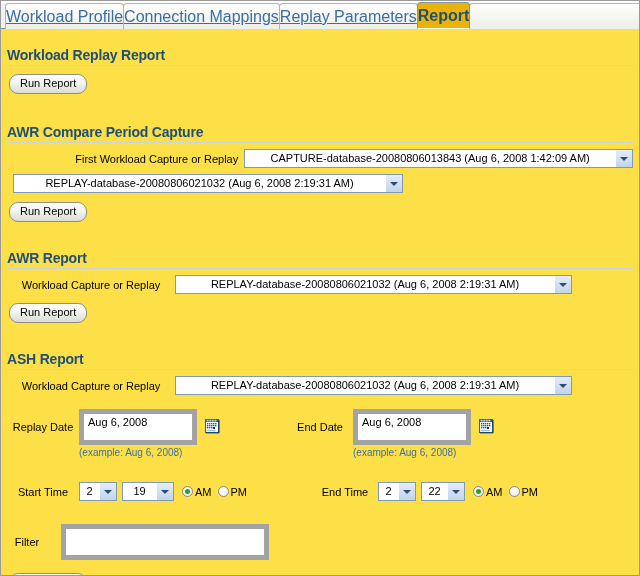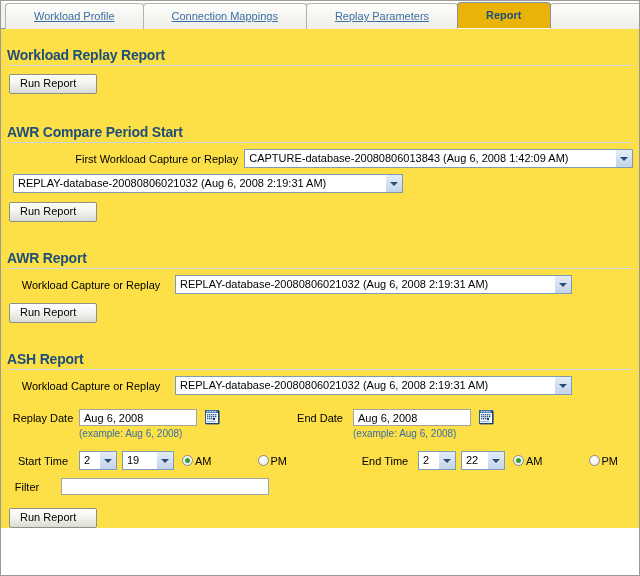--- a/index.html
+++ b/index.html
@@ -41,22 +41,22 @@
     position: absolute;
     left: 0; right: 0; top: 0;
     height: 2px;
     background: #ffffff;
   }
   .tab {
     display: inline-block;
     vertical-align: bottom;
     height: 26px;
     line-height: 25px;
-    padding: 0 28px;
-    font-size: 11px;
+    padding: 0 0;
+    font-size: 16px;
     font-family: "Liberation Sans", sans-serif;
     box-sizing: border-box;
     position: relative;
     top: 1px;
   }
   .tab.inactive {
     color: #3a6ea5;
     background: linear-gradient(to bottom, #fdfdfc 0%, #eeeee8 100%);
     border: 1px solid #b4b4a8;
     border-bottom: none;
@@ -115,22 +115,22 @@
   }
 
   
   .btn {
     display: inline-block;
     font-family: "Liberation Sans", sans-serif;
     font-size: 11px;
     color: #000000;
     background: linear-gradient(to bottom, #ffffff 0%, #f3f3f0 45%, #dcdcd4 100%);
     border: 1px solid #8f8f84;
-    border-radius: 2px;
-    padding: 2px 20px 3px 10px;
+    border-radius: 9px;
+    padding: 2px 10px 3px 10px;
     line-height: 13px;
     cursor: default;
     box-shadow: inset 0 1px 0 #ffffff;
   }
 
   
   .row {
     display: flex;
     align-items: center;
     margin-bottom: 6px;
@@ -156,20 +156,21 @@
     font-size: 11px;
     overflow: hidden;
   }
   .sel .selval {
     flex: 1 1 auto;
     padding: 0 4px;
     line-height: 17px;
     white-space: nowrap;
     overflow: hidden;
     color: #000000;
+    text-align: center;
   }
   .sel .arrow {
     flex: 0 0 16px;
     width: 16px;
     background: linear-gradient(to bottom, #e4ecf7 0%, #c3d4ea 100%);
     border-left: 1px solid #ffffff;
     position: relative;
   }
   .sel .arrow::after {
     content: "";
@@ -177,43 +178,43 @@
     left: 4px;
     top: 7px;
     width: 0; height: 0;
     border-left: 4px solid transparent;
     border-right: 4px solid transparent;
     border-top: 4px solid #2a4d77;
   }
 
   
   .txt {
-    border: 1px solid #a3a3a3;
+    border: 5px solid #a3a3a3;
     background: #ffffff;
-    height: 17px;
+    height: 36px;
     box-sizing: border-box;
     font-family: "Liberation Sans", sans-serif;
     font-size: 11px;
     padding: 0 4px;
     line-height: 17px;
     color: #000000;
     white-space: nowrap;
     overflow: hidden;
   }
 
   
   .cal {
     width: 16px;
     height: 16px;
     display: inline-block;
     vertical-align: middle;
   }
 
   
-  .radio-group { display: inline-flex; align-items: center; gap: 40px; }
+  .radio-group { display: inline-flex; align-items: center; }
   .radio {
     display: inline-flex;
     align-items: center;
     margin-right: 6px;
   }
   .radio .dot {
     width: 11px; height: 11px;
     border-radius: 50%;
     border: 1px solid #8a8a8a;
     background: radial-gradient(circle at 40% 35%, #ffffff 0%, #e8e8e8 100%);
@@ -260,21 +261,21 @@
   <div class="content">
 
     <div style="height:18px;"></div>
     <div class="section-title">Workload Replay Report</div>
     <div class="rule"></div>
     <div style="margin:8px 0 0 2px;">
       <span class="btn">Run Report</span>
     </div>
 
     <div style="height:30px;"></div>
-    <div class="section-title">AWR Compare Period Start</div>
+    <div class="section-title">AWR Compare Period Capture</div>
     <div class="rule"></div>
 
     <div class="row">
       <div class="lbl" style="width:232px;">First Workload Capture or Replay</div>
       <div class="sel" style="width:390px; margin-left:6px;">
         <span class="selval">CAPTURE-database-20080806013843 (Aug 6, 2008 1:42:09 AM)</span>
         <span class="arrow"></span>
       </div>
     </div>
 
@@ -384,21 +385,21 @@
     </div>
 
     <div class="row" style="margin-top:2px; margin-bottom:0;">
       <div style="width:72px;"></div>
       <div class="hint" style="width:118px;">(example: Aug 6, 2008)</div>
       <div style="width:24px;"></div>
       <div style="width:66px; margin-left:66px;"></div>
       <div class="hint" style="width:140px;">(example: Aug 6, 2008)</div>
     </div>
 
-    <div class="row" style="margin-top:12px; margin-bottom:0;">
+    <div class="row" style="margin-top:24px; margin-bottom:0;">
       <div class="lbl lbl-left" style="width:72px;">Start Time</div>
       <div class="sel" style="width:38px;">
         <span class="selval">2</span>
         <span class="arrow"></span>
       </div>
       <div class="sel" style="width:52px; margin-left:5px;">
         <span class="selval">19</span>
         <span class="arrow"></span>
       </div>
       <div class="radio-group" style="margin-left:8px;">
@@ -426,21 +427,21 @@
           <span class="dot"></span>
           <span class="rlbl">AM</span>
         </span>
         <span class="radio">
           <span class="dot"></span>
           <span class="rlbl">PM</span>
         </span>
       </div>
     </div>
 
-    <div class="row" style="margin-top:8px; margin-bottom:0;">
+    <div class="row" style="margin-top:23px; margin-bottom:0;">
       <div class="lbl lbl-left" style="width:40px;">Filter</div>
       <div class="txt" style="width:208px; margin-left:14px;"></div>
     </div>
 
     <div style="margin:13px 0 0 2px;">
       <span class="btn">Run Report</span>
     </div>
 
   </div>
 </div>

